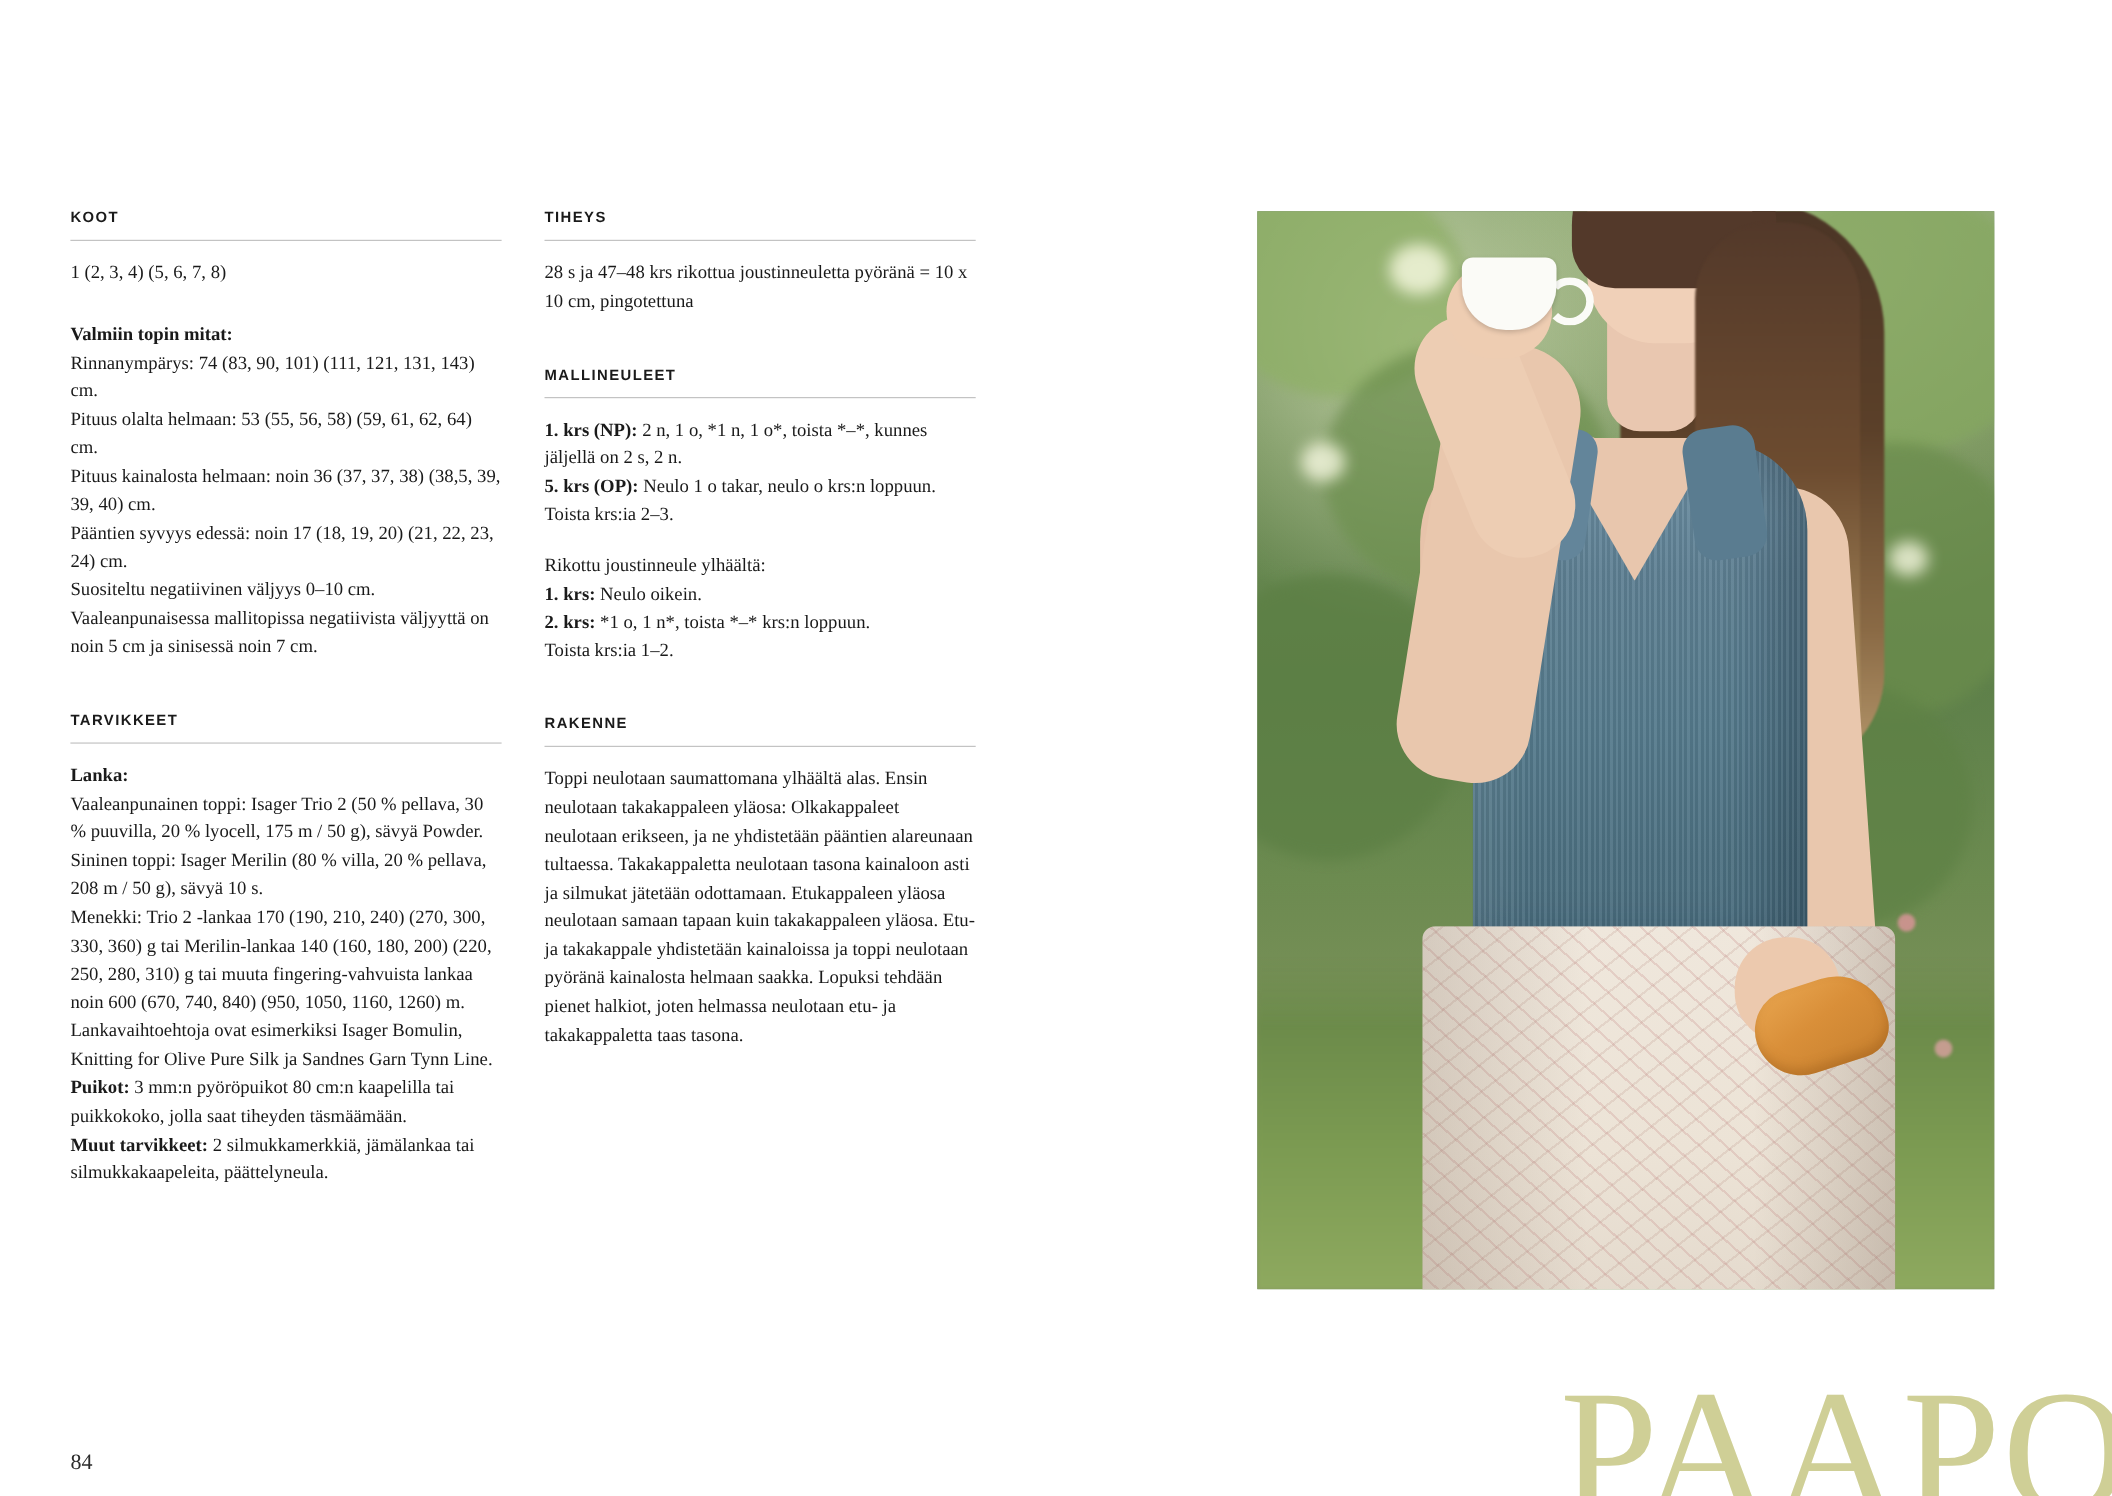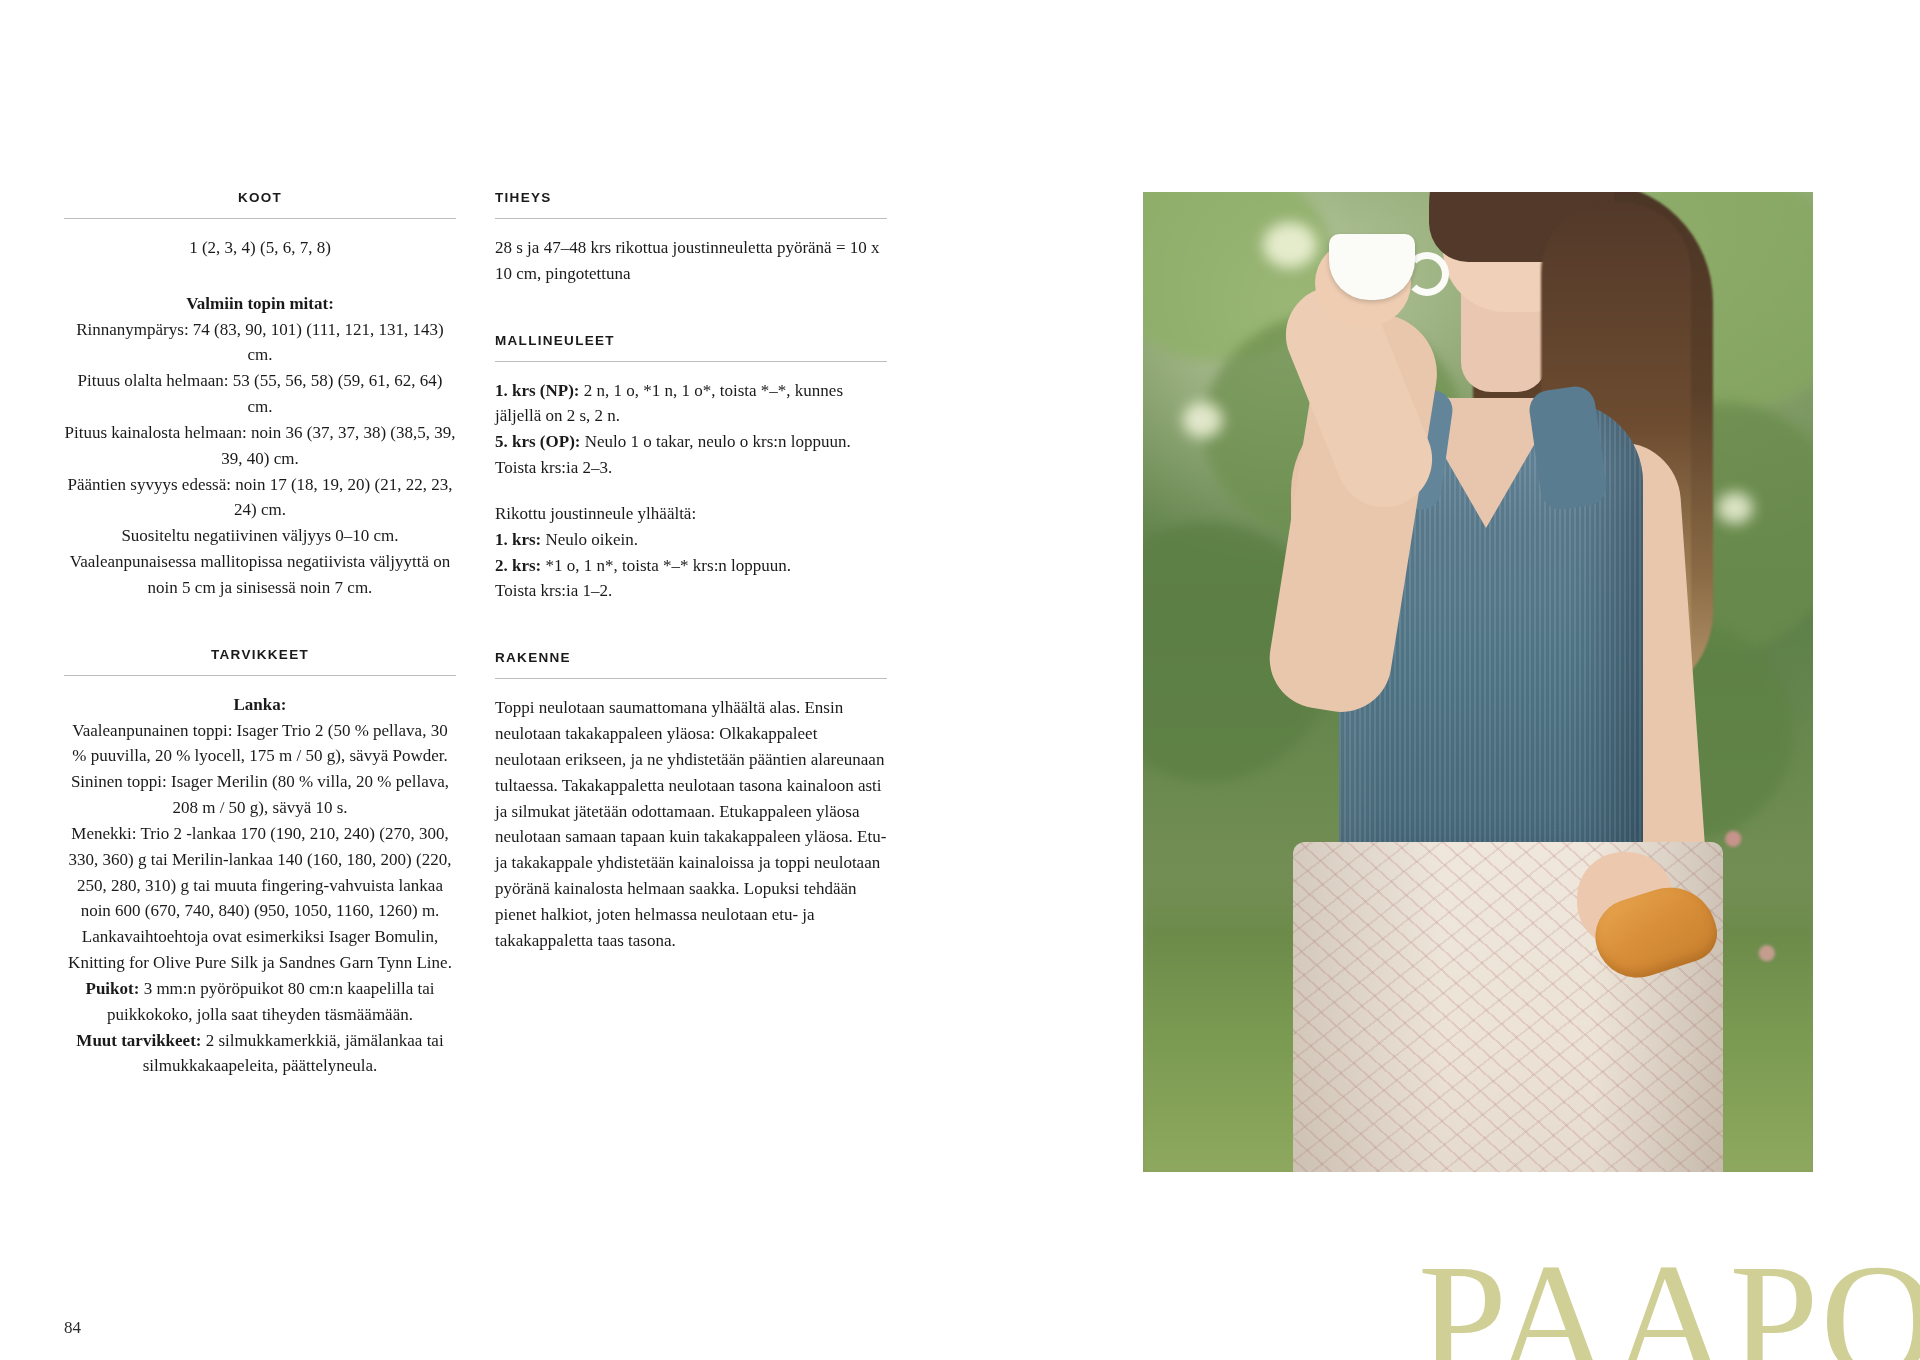--- a/index.html
+++ b/index.html
@@ -20,21 +20,21 @@
     inset: 0;
     background: #ffffff;
   }
 
   
   .col {
     position: absolute;
     top: 190px;
     width: 392px;
   }
-  .col-1 { left: 64px; text-align: center; }
+  .col-1 { left: 64px; }
   .col-2 { left: 495px; }
 
   .sec-head {
     font-family: "Liberation Sans", sans-serif;
     font-size: 13.5px;
     font-weight: 700;
     letter-spacing: 1.3px;
     color: #1a1a1a;
     margin: 0 0 13px 0;
     text-transform: uppercase;
@@ -280,21 +280,21 @@
     background: linear-gradient(90deg, rgba(120,100,85,.22) 0%, rgba(120,100,85,0) 35%, rgba(120,100,85,0) 70%, rgba(110,90,75,.25) 100%);
     border-radius: 12px 12px 0 0;
   }
 
   
   .page-number {
     position: absolute;
     left: 64px;
     top: 1318px;
     font-family: "Liberation Serif", serif;
-    font-size: 17px;
+    font-size: 20px;
     color: #2b2b2b;
   }
   .wordmark {
     position: absolute;
     right: -18px;
     bottom: -40px;
     font-family: "Liberation Serif", serif;
     font-weight: 400;
     font-size: 160px;
     letter-spacing: 2px;

